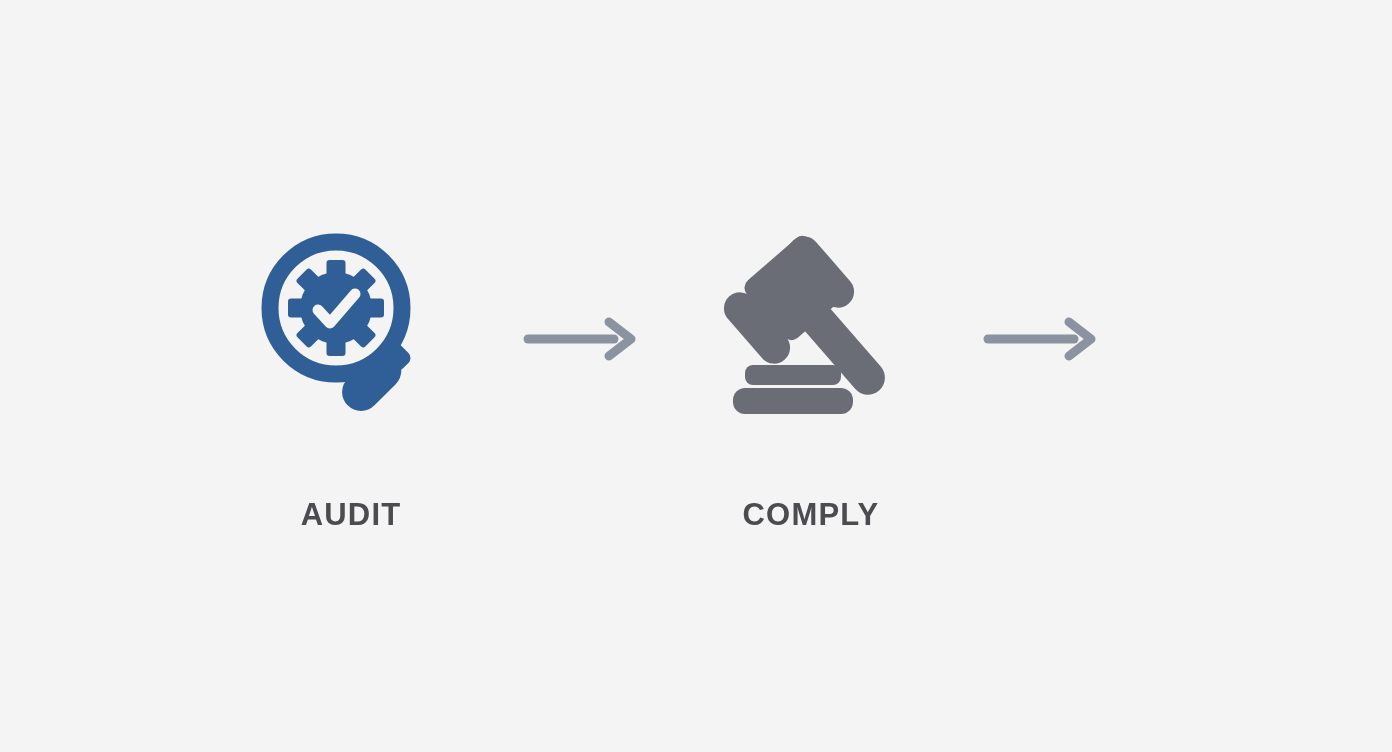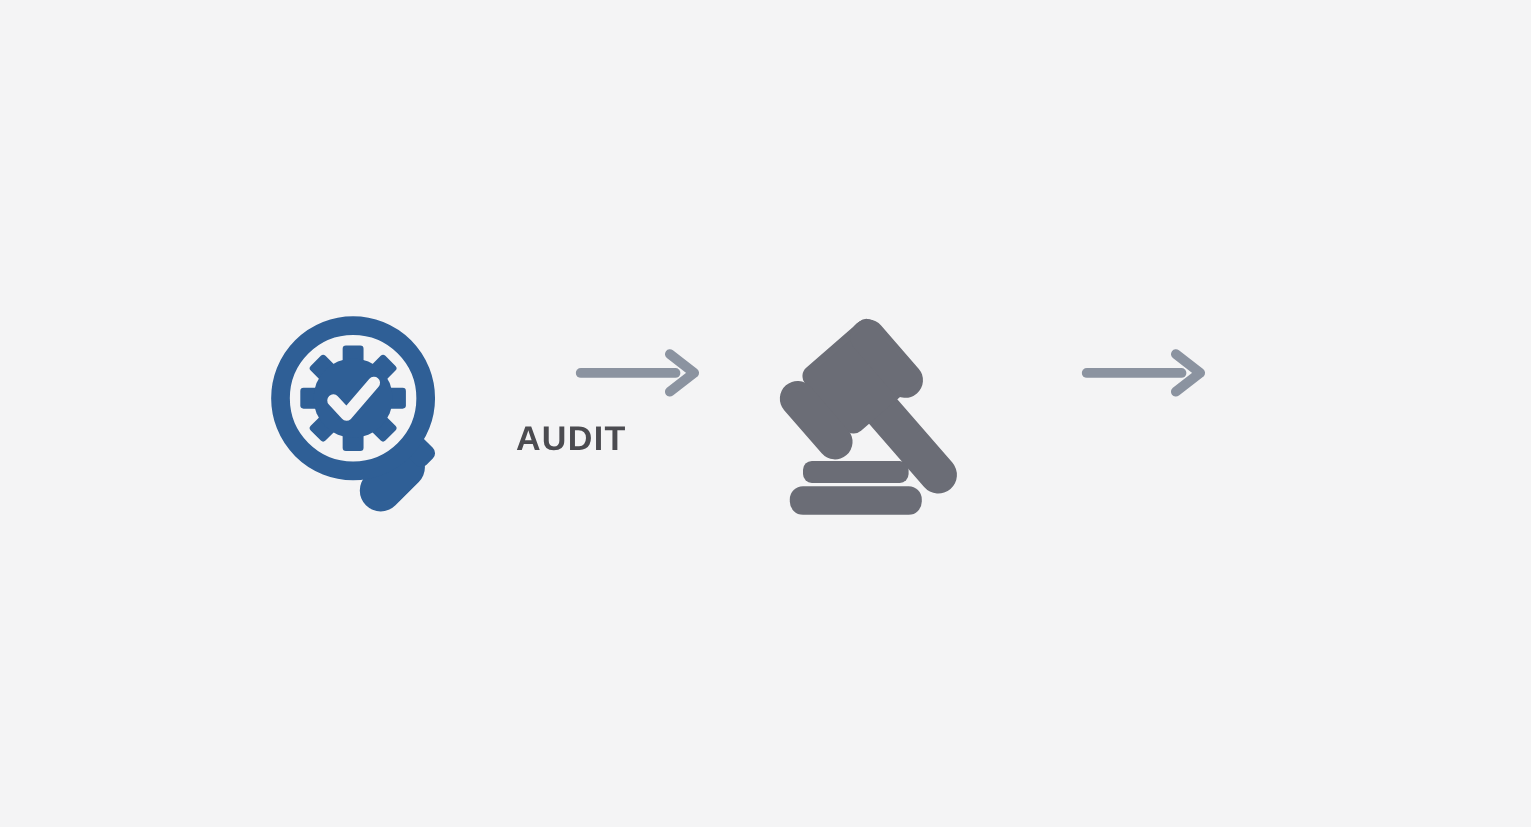--- a/index.html
+++ b/index.html
@@ -26,21 +26,21 @@
     width: 1392px;
     height: 752px;
     display: flex;
     flex-direction: row;
     align-items: center;
     justify-content: center;
   }
   .step {
     width: 230px;
     display: flex;
-    flex-direction: row;
+    flex-direction: column;
     align-items: center;
     justify-content: flex-start;
     gap: 33px;
   }
   .icon-wrap {
     width: 200px;
     height: 200px;
     display: flex;
     align-items: center;
     justify-content: center;
@@ -128,20 +128,21 @@
             <rect x="94" y="8" width="32" height="84" rx="16" transform="rotate(-41 110 50)"></rect>
 
             <rect x="30" y="64" width="32" height="84" rx="16" transform="rotate(-41 46 106)"></rect>
 
             <rect x="34" y="143" width="96" height="20" rx="8"></rect>
 
             <rect x="22" y="166" width="120" height="26" rx="12"></rect>
           </g>
         </svg>
       </div>
+      <div class="step-label">COMPLY</div>
     </div>
 
     <div class="connector">
       <svg width="118" height="46" viewBox="0 0 118 46" aria-hidden="true">
         <line x1="6" y1="23" x2="92" y2="23" stroke="#8b93a0" stroke-width="9" stroke-linecap="round"></line>
         <path d="M 87 6 L 109 23 L 87 40" fill="none" stroke="#8b93a0" stroke-width="9" stroke-linecap="round" stroke-linejoin="round"></path>
       </svg>
     </div>
 
 

